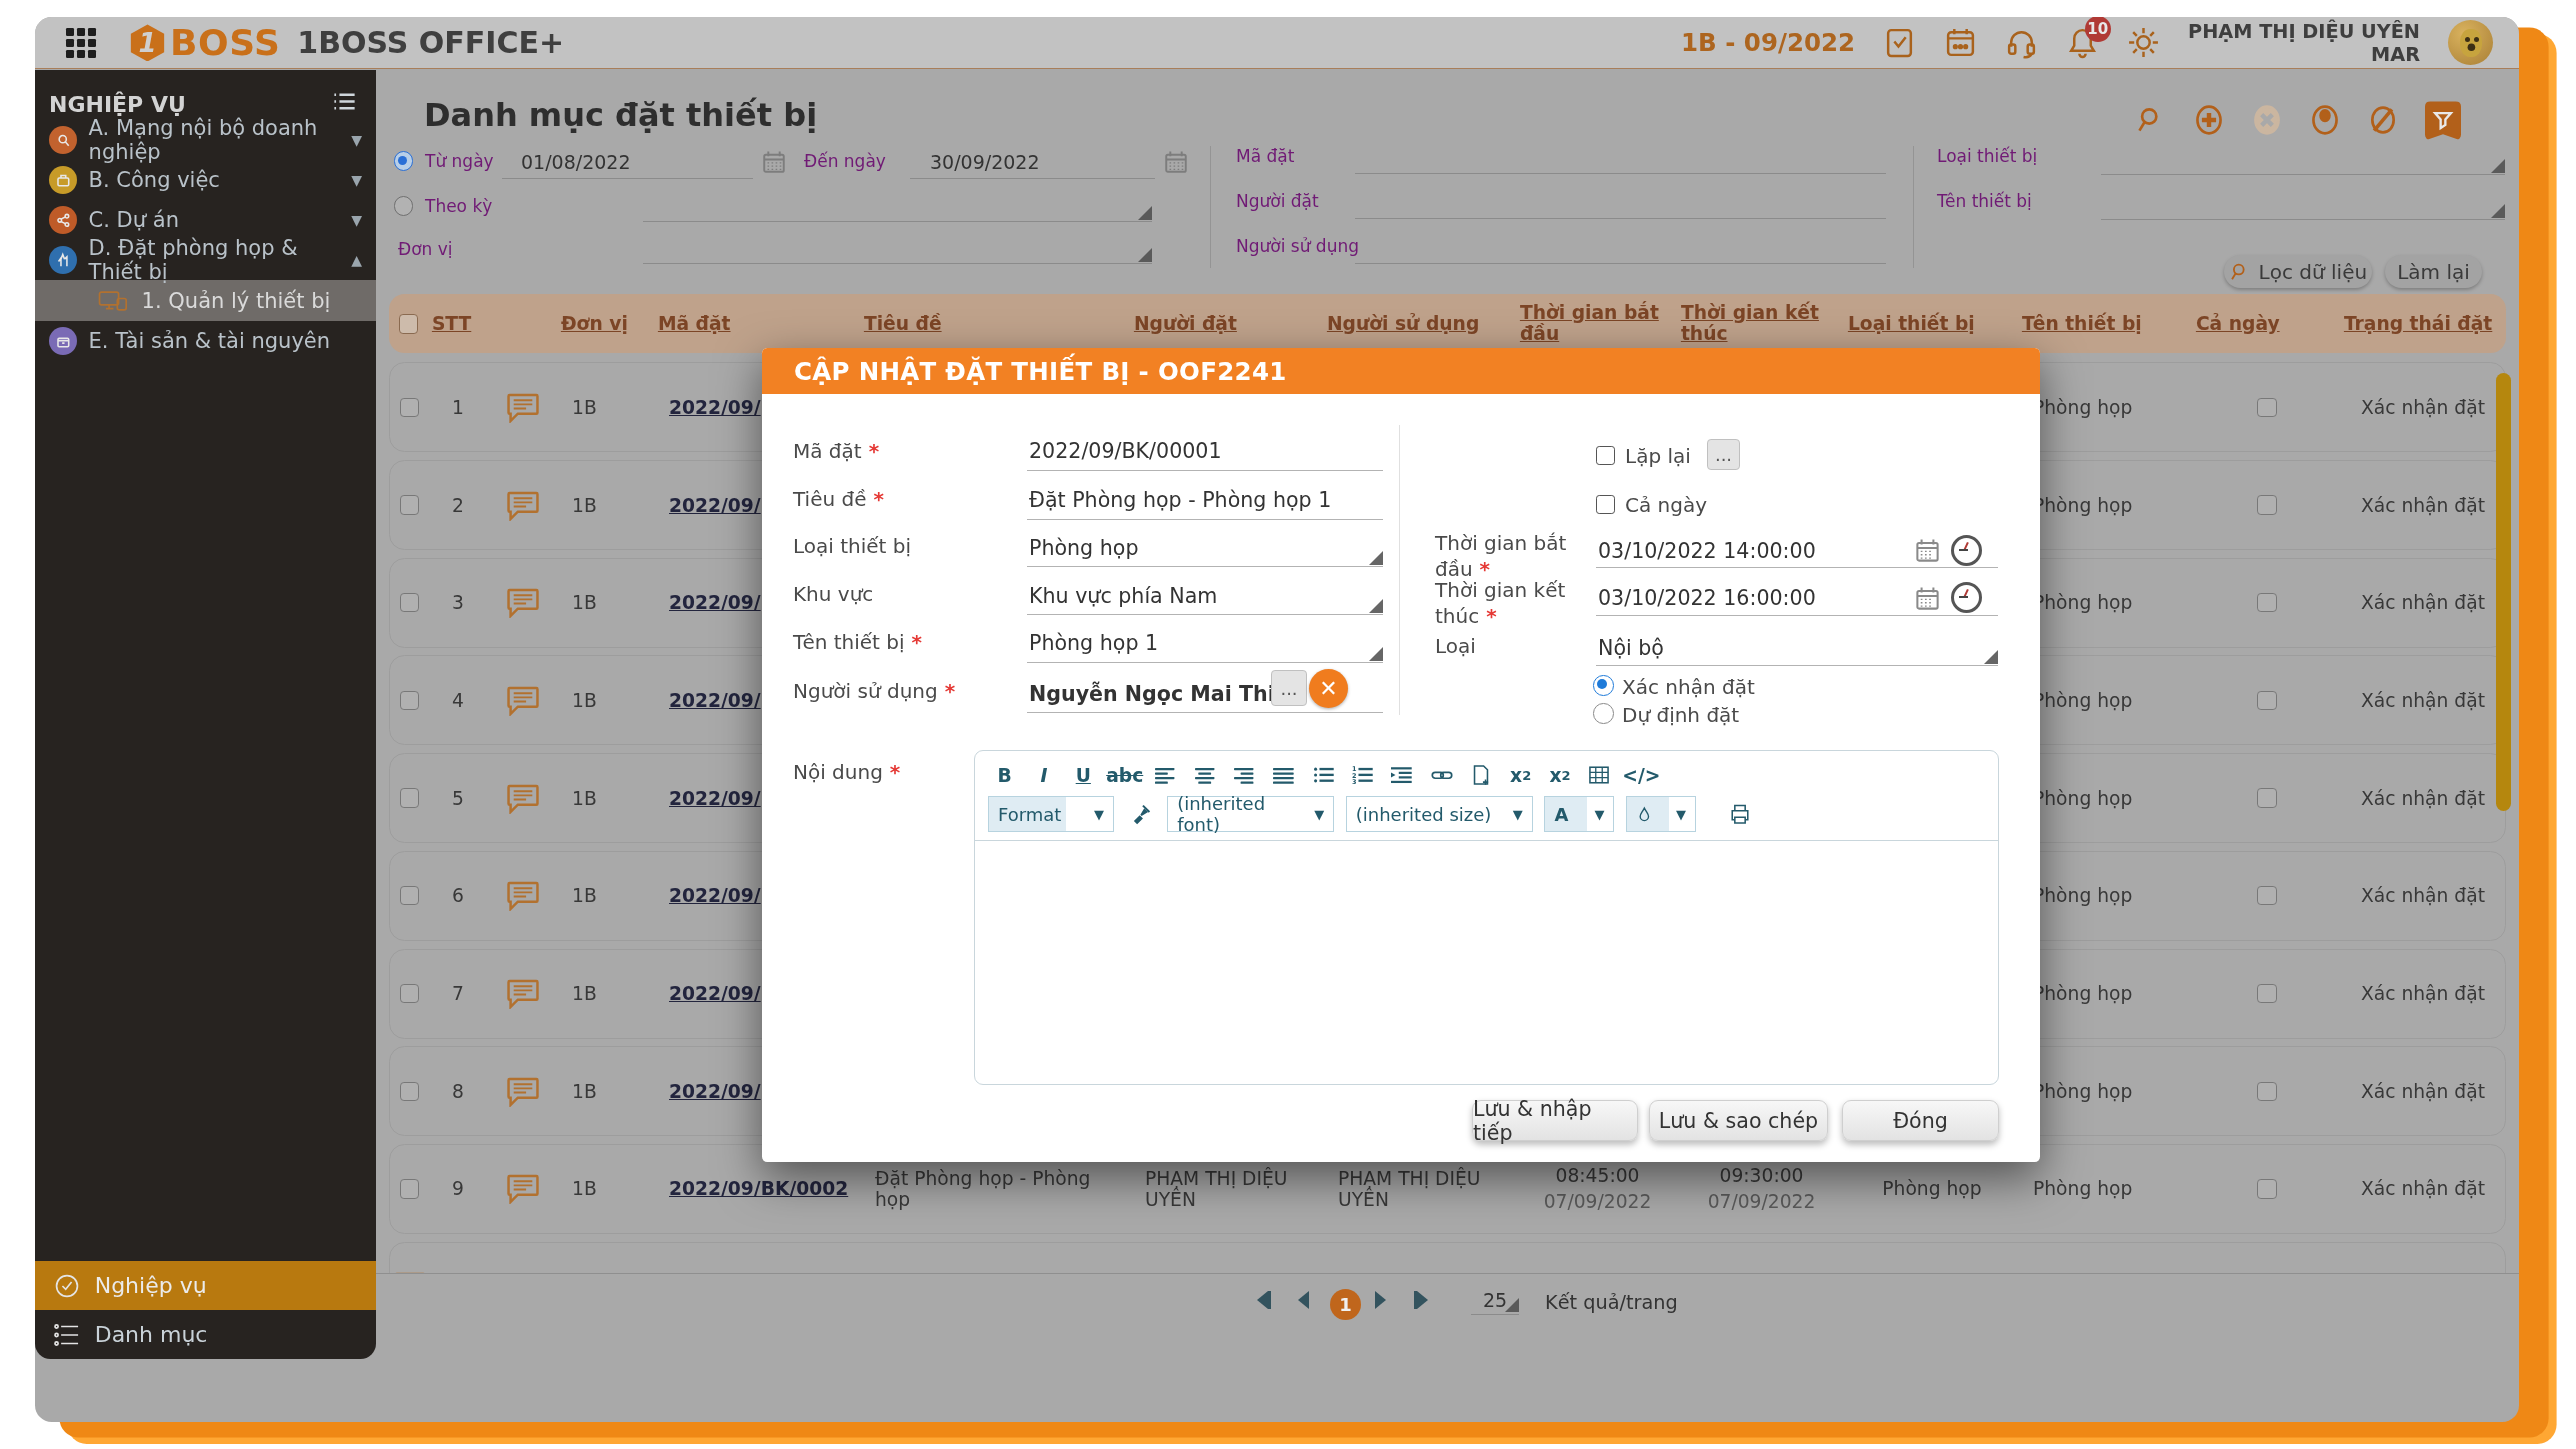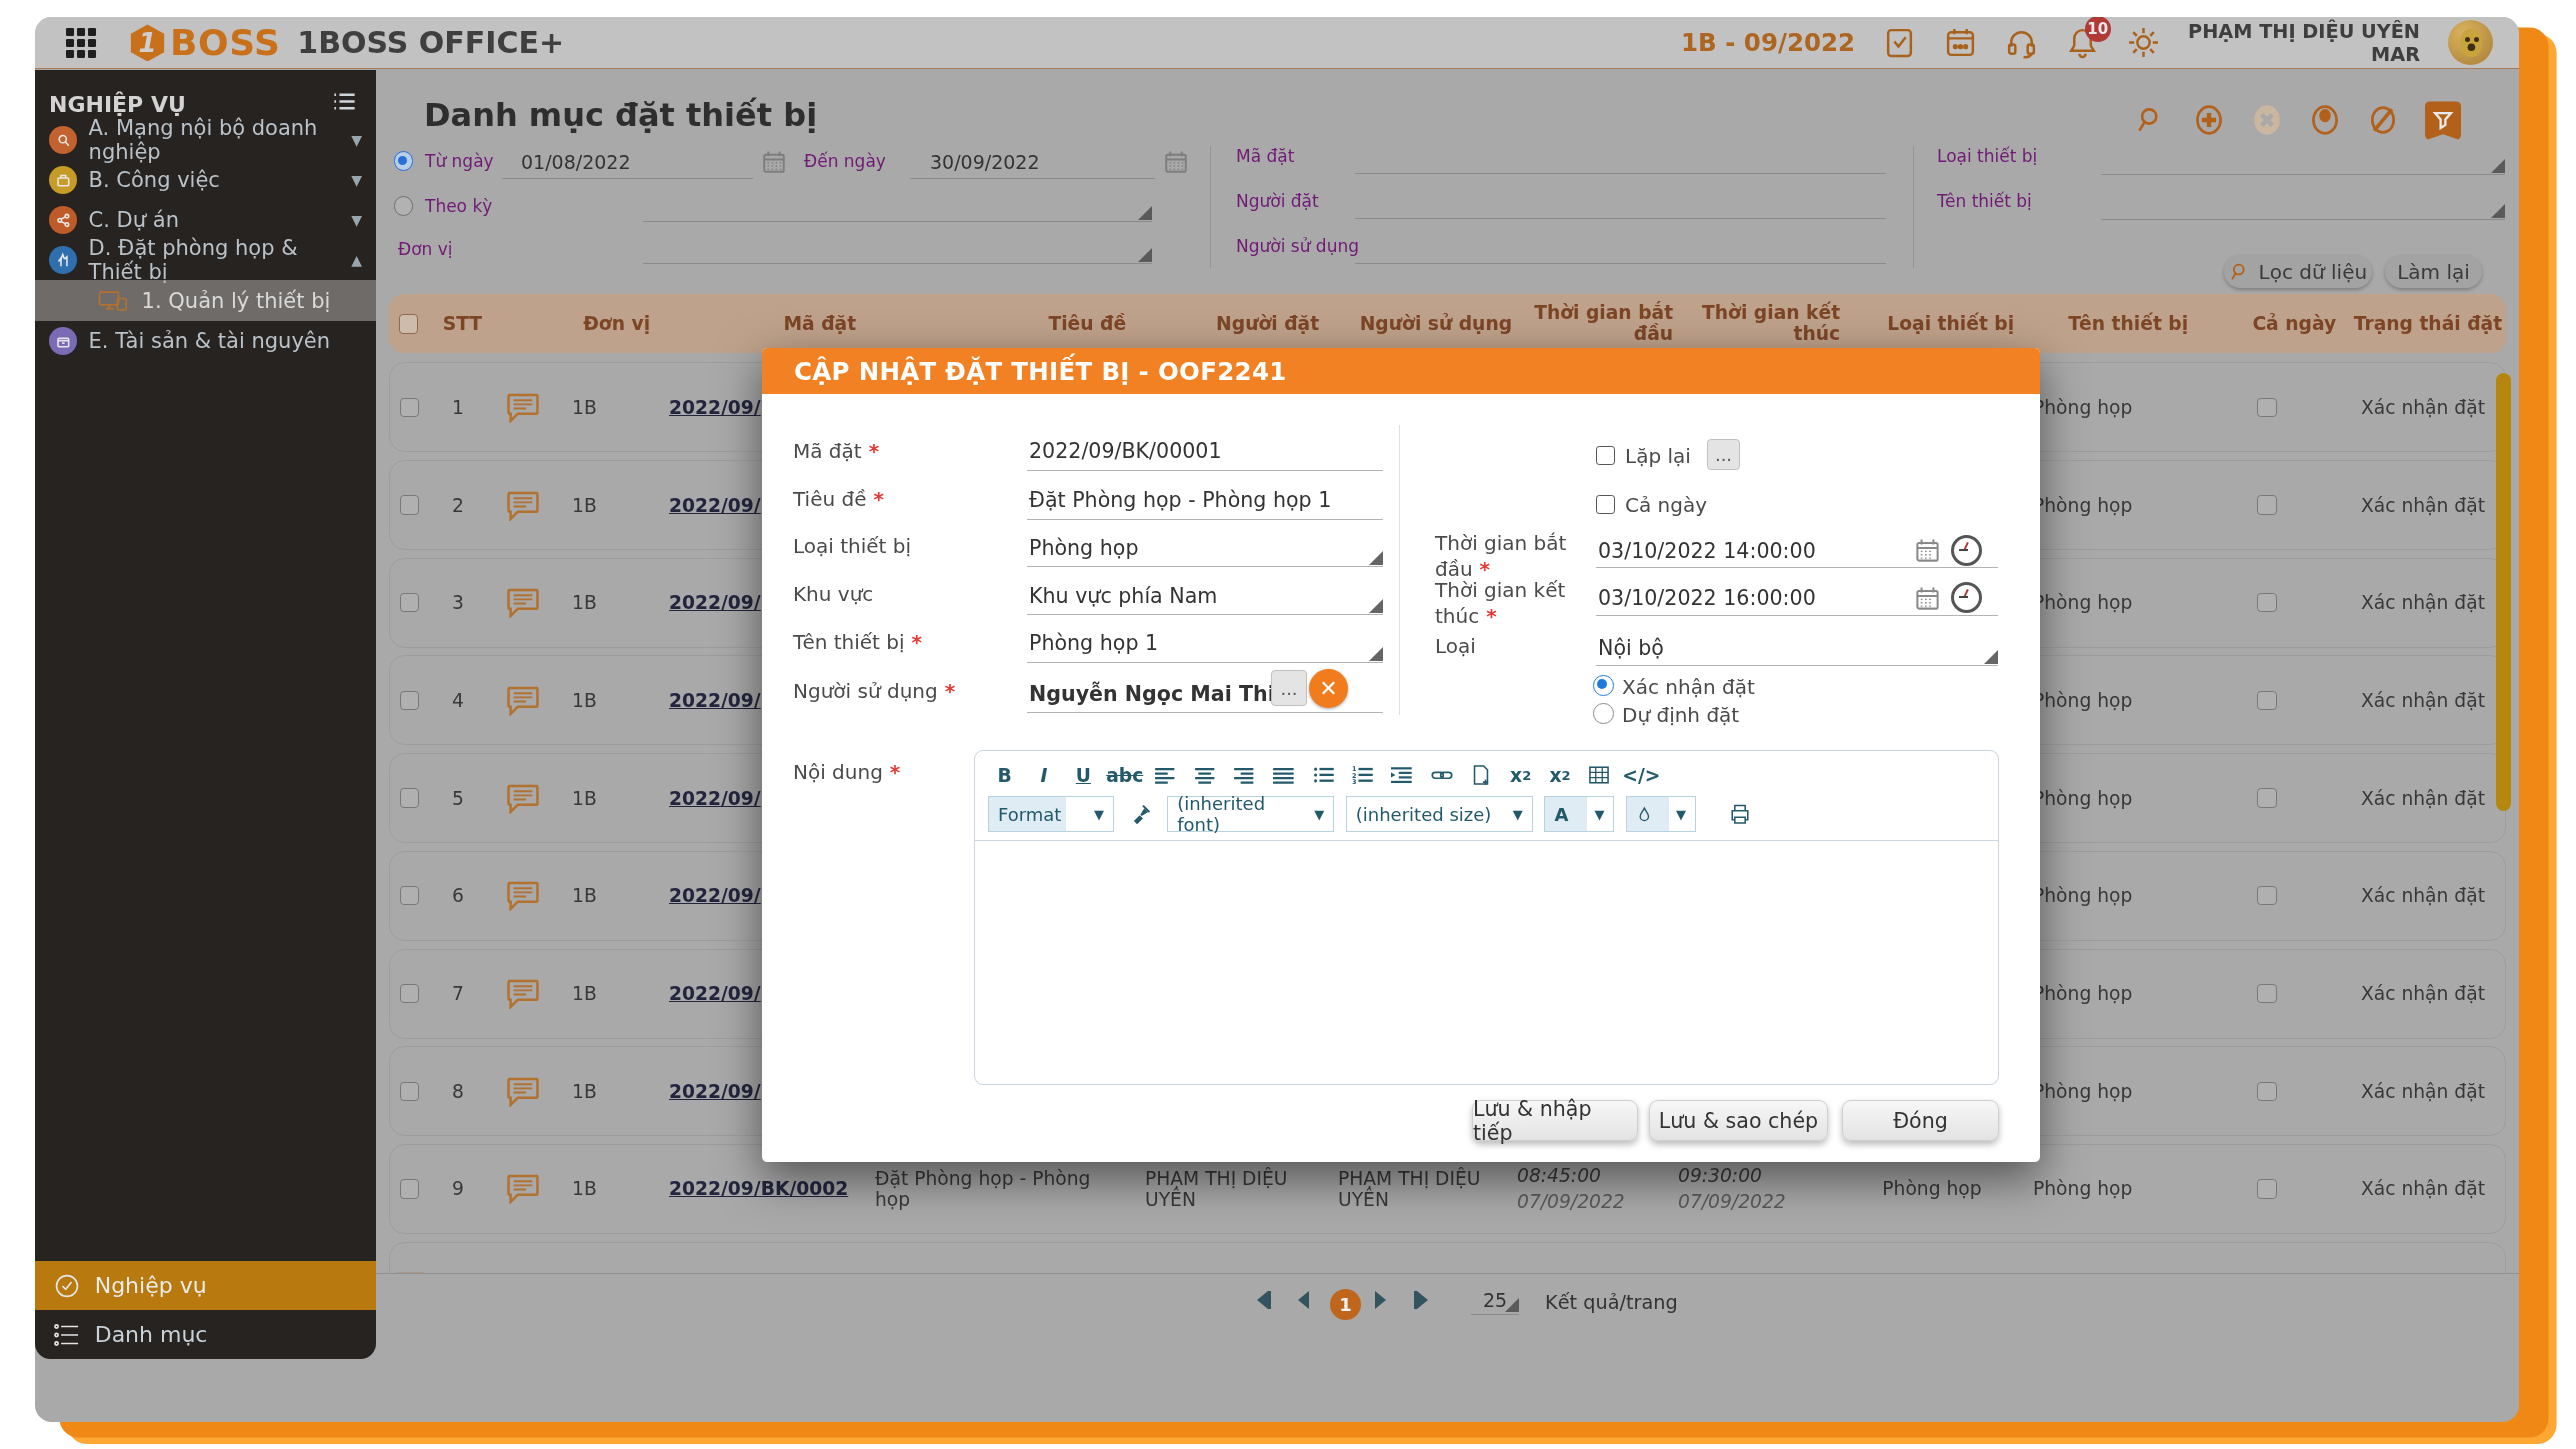--- a/index.html
+++ b/index.html
@@ -67,29 +67,29 @@
   .vdiv{position:absolute;width:1.3px;background:#949494;}
 
   .pill-btn{position:absolute;height:33px;border-radius:16.7px;background:#a3a3a3;box-shadow:0 1.9px 3.9px rgba(0,0,0,.25);
             display:flex;align-items:center;justify-content:center;gap:7.7px;font-size:20px;color:#3a3a3a;}
   .pill-btn svg{width:22px;height:22px;stroke:#b2601a;fill:none;stroke-width:3;}
 
   
   .tgrid{display:grid;grid-template-columns:39px 58px 71px 97px 206px 270px 193px 193px 161px 167px 174px 174px 148px 1fr;align-items:center;}
   .thead{position:absolute;left:13px;top:224px;width:2117px;height:59px;background:#bfa28b;border-radius:15.5px;
          font-size:18.7px;font-weight:700;color:#7c4526;}
-  .thead .hc{text-align:right;line-height:20.6px;padding:0 3.9px;}
+  .thead .hc{text-align:left;line-height:20.6px;padding:0 3.9px;text-decoration:underline;}
   .rows{position:absolute;left:13px;top:292px;width:2117px;height:911px;overflow:hidden;}
   .trow{height:90px;border:1.3px solid #9d9d9d;border-radius:15.5px;margin-bottom:7.7px;font-size:18.7px;color:#383838;}
   .cb{width:19.3px;height:19.3px;border:1.3px solid #787878;border-radius:3.9px;background:#b0b0b0;margin:0 auto;}
   .chat svg{width:36px;height:31px;stroke:#b2712f;fill:none;stroke-width:2.4;display:block;margin:0 auto;}
   .link{color:#23253e;text-decoration:underline;font-weight:600;}
   .c-left{padding-left:14px;}
   .c-center{text-align:center;}
-  .two-line{text-align:left;line-height:26px;font-style:italic;}
+  .two-line{text-align:center;line-height:26px;}
   .two-line .l2{color:#5a5a5a;}
   .hr-div{position:absolute;left:0;top:1203px;width:2143px;border-top:1.3px solid #8f8f8f;}
   .pager{position:absolute;left:0;top:1217px;width:100%;height:39px;font-size:19.3px;color:#333;}
   .pgbtn{position:absolute;width:26px;height:26px;top:3.9px;}
   .tri{width:0;height:0;border-style:solid;display:inline-block;}
   .pg-circle{position:absolute;width:31px;height:31px;border-radius:50%;background:#c0661c;color:#f0f0f0;font-size:18px;font-weight:700;
              display:flex;align-items:center;justify-content:center;top:1.3px;}
   .vthumb{position:absolute;right:7.7px;top:303px;width:15.5px;height:438px;border-radius:7.7px;background:#b5870e;}
 
   

